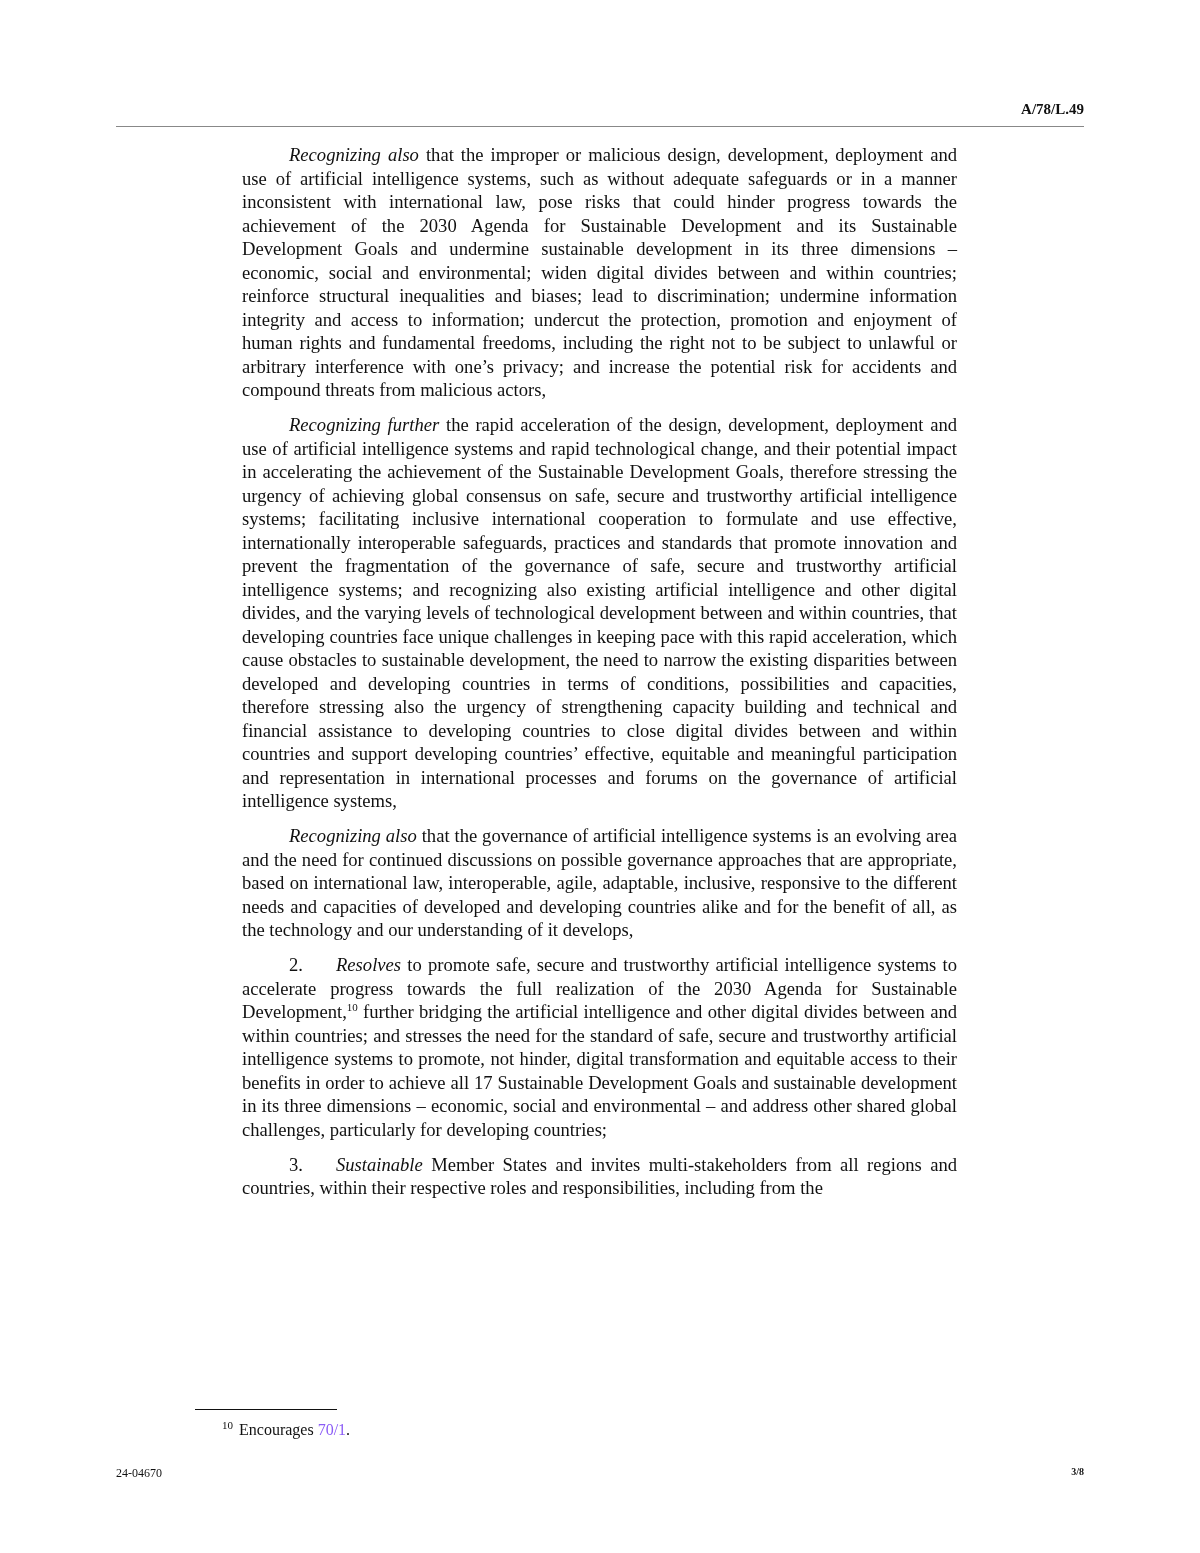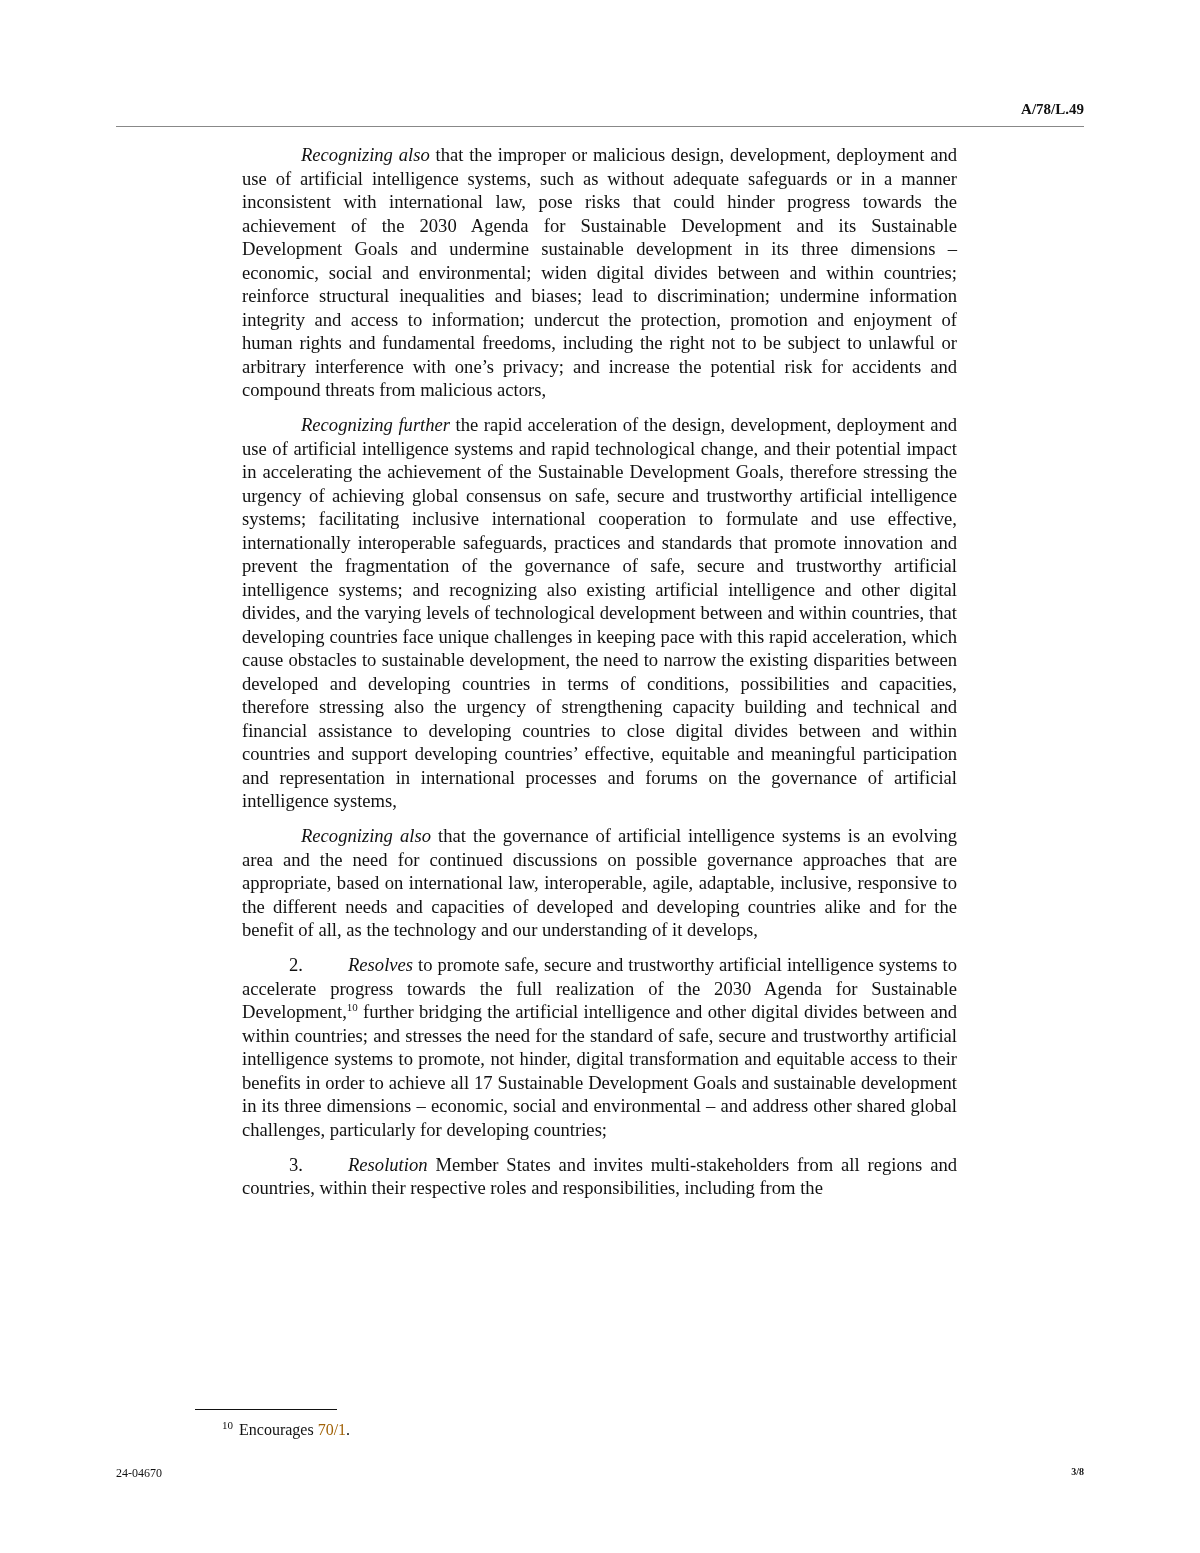--- a/index.html
+++ b/index.html
@@ -4,41 +4,41 @@
 <style>
   html, body { margin: 0; padding: 0; background: #ffffff; }
   body { width: 1200px; height: 1553px; position: relative; overflow: hidden;
          font-family: "Liberation Serif", "DejaVu Serif", serif; color: #111; }
   .doc-symbol { position: absolute; top: 101px; right: 116px; font-weight: bold; font-size: 15px; text-align: center; }
   .header-rule { position: absolute; top: 126px; left: 116px; width: 968px; height: 1px; background: #888; }
   .body-text { position: absolute; top: 143px; left: 242px; width: 715px; font-size: 18.6px; line-height: 23.5px; text-align: justify; }
   .para { margin: 0 0 11.5px 0; text-indent: 47px; }
   .para.numbered { text-indent: 47px; }
   .num { display: inline-block; width: 47px; text-indent: 0; }
-  em { font-style: italic; margin-left: 12px; }
+  em { font-style: italic; }
   sup { font-size: 11px; line-height: 0; vertical-align: super; }
   .fn-rule { position: absolute; top: 1409px; left: 195px; width: 142px; height: 1px; background: #111; }
   .footnote { position: absolute; top: 1419px; left: 222px; font-size: 16px; }
   .footnote .fn-mark { font-size: 11px; vertical-align: super; margin-right: 6px; }
-  .footnote a { color: #a16207; text-decoration: none; }
+  .footnote a { color: #8b5cf6; text-decoration: none; }
   .job-number { position: absolute; top: 1466px; left: 116px; font-size: 12px; }
   .page-number { position: absolute; top: 1466px; right: 116px; font-weight: bold; font-size: 10px; }
 </style>
 </head>
 <body>
 
 <div class="doc-symbol">A/78/L.49</div>
 <div class="header-rule"></div>
 
 <div class="body-text">
   <p class="para"><em>Recognizing also</em><span> that the improper or malicious design, development, deployment and use of artificial intelligence systems, such as without adequate safeguards or in a manner inconsistent with international law, pose risks that could hinder progress towards the achievement of the 2030 Agenda for Sustainable Development and its Sustainable Development Goals and undermine sustainable development in its three dimensions – economic, social and environmental; widen digital divides between and within countries; reinforce structural inequalities and biases; lead to discrimination; undermine information integrity and access to information; undercut the protection, promotion and enjoyment of human rights and fundamental freedoms, including the right not to be subject to unlawful or arbitrary interference with one’s privacy; and increase the potential risk for accidents and compound threats from malicious actors,</span></p>
   <p class="para"><em>Recognizing further</em><span> the rapid acceleration of the design, development, deployment and use of artificial intelligence systems and rapid technological change, and their potential impact in accelerating the achievement of the Sustainable Development Goals, therefore stressing the urgency of achieving global consensus on safe, secure and trustworthy artificial intelligence systems; facilitating inclusive international cooperation to formulate and use effective, internationally interoperable safeguards, practices and standards that promote innovation and prevent the fragmentation of the governance of safe, secure and trustworthy artificial intelligence systems; and recognizing also existing artificial intelligence and other digital divides, and the varying levels of technological development between and within countries, that developing countries face unique challenges in keeping pace with this rapid acceleration, which cause obstacles to sustainable development, the need to narrow the existing disparities between developed and developing countries in terms of conditions, possibilities and capacities, therefore stressing also the urgency of strengthening capacity building and technical and financial assistance to developing countries to close digital divides between and within countries and support developing countries’ effective, equitable and meaningful participation and representation in international processes and forums on the governance of artificial intelligence systems,</span></p>
   <p class="para"><em>Recognizing also</em><span> that the governance of artificial intelligence systems is an evolving area and the need for continued discussions on possible governance approaches that are appropriate, based on international law, interoperable, agile, adaptable, inclusive, responsive to the different needs and capacities of developed and developing countries alike and for the benefit of all, as the technology and our understanding of it develops,</span></p>
 
   <p class="para numbered"><span class="num">2.</span><em>Resolves</em><span> to promote safe, secure and trustworthy artificial intelligence systems to accelerate progress towards the full realization of the 2030 Agenda for Sustainable Development,</span><sup>10</sup><span> further bridging the artificial intelligence and other digital divides between and within countries; and stresses the need for the standard of safe, secure and trustworthy artificial intelligence systems to promote, not hinder, digital transformation and equitable access to their benefits in order to achieve all 17 Sustainable Development Goals and sustainable development in its three dimensions – economic, social and environmental – and address other shared global challenges, particularly for developing countries;</span></p>
-  <p class="para numbered"><span class="num">3.</span><em>Resolution</em><span> Member States and invites multi-stakeholders from all regions and countries, within their respective roles and responsibilities, including from the</span></p>
+  <p class="para numbered"><span class="num">3.</span><em>Sustainable</em><span> Member States and invites multi-stakeholders from all regions and countries, within their respective roles and responsibilities, including from the</span></p>
 </div>
 
 <div class="fn-rule"></div>
 <div class="footnote"><span class="fn-mark">10</span><span>Encourages </span><a>70/1</a><span>.</span></div>
 
 <div class="job-number">24-04670</div>
 <div class="page-number">3/8</div>
 
 </body></html>

